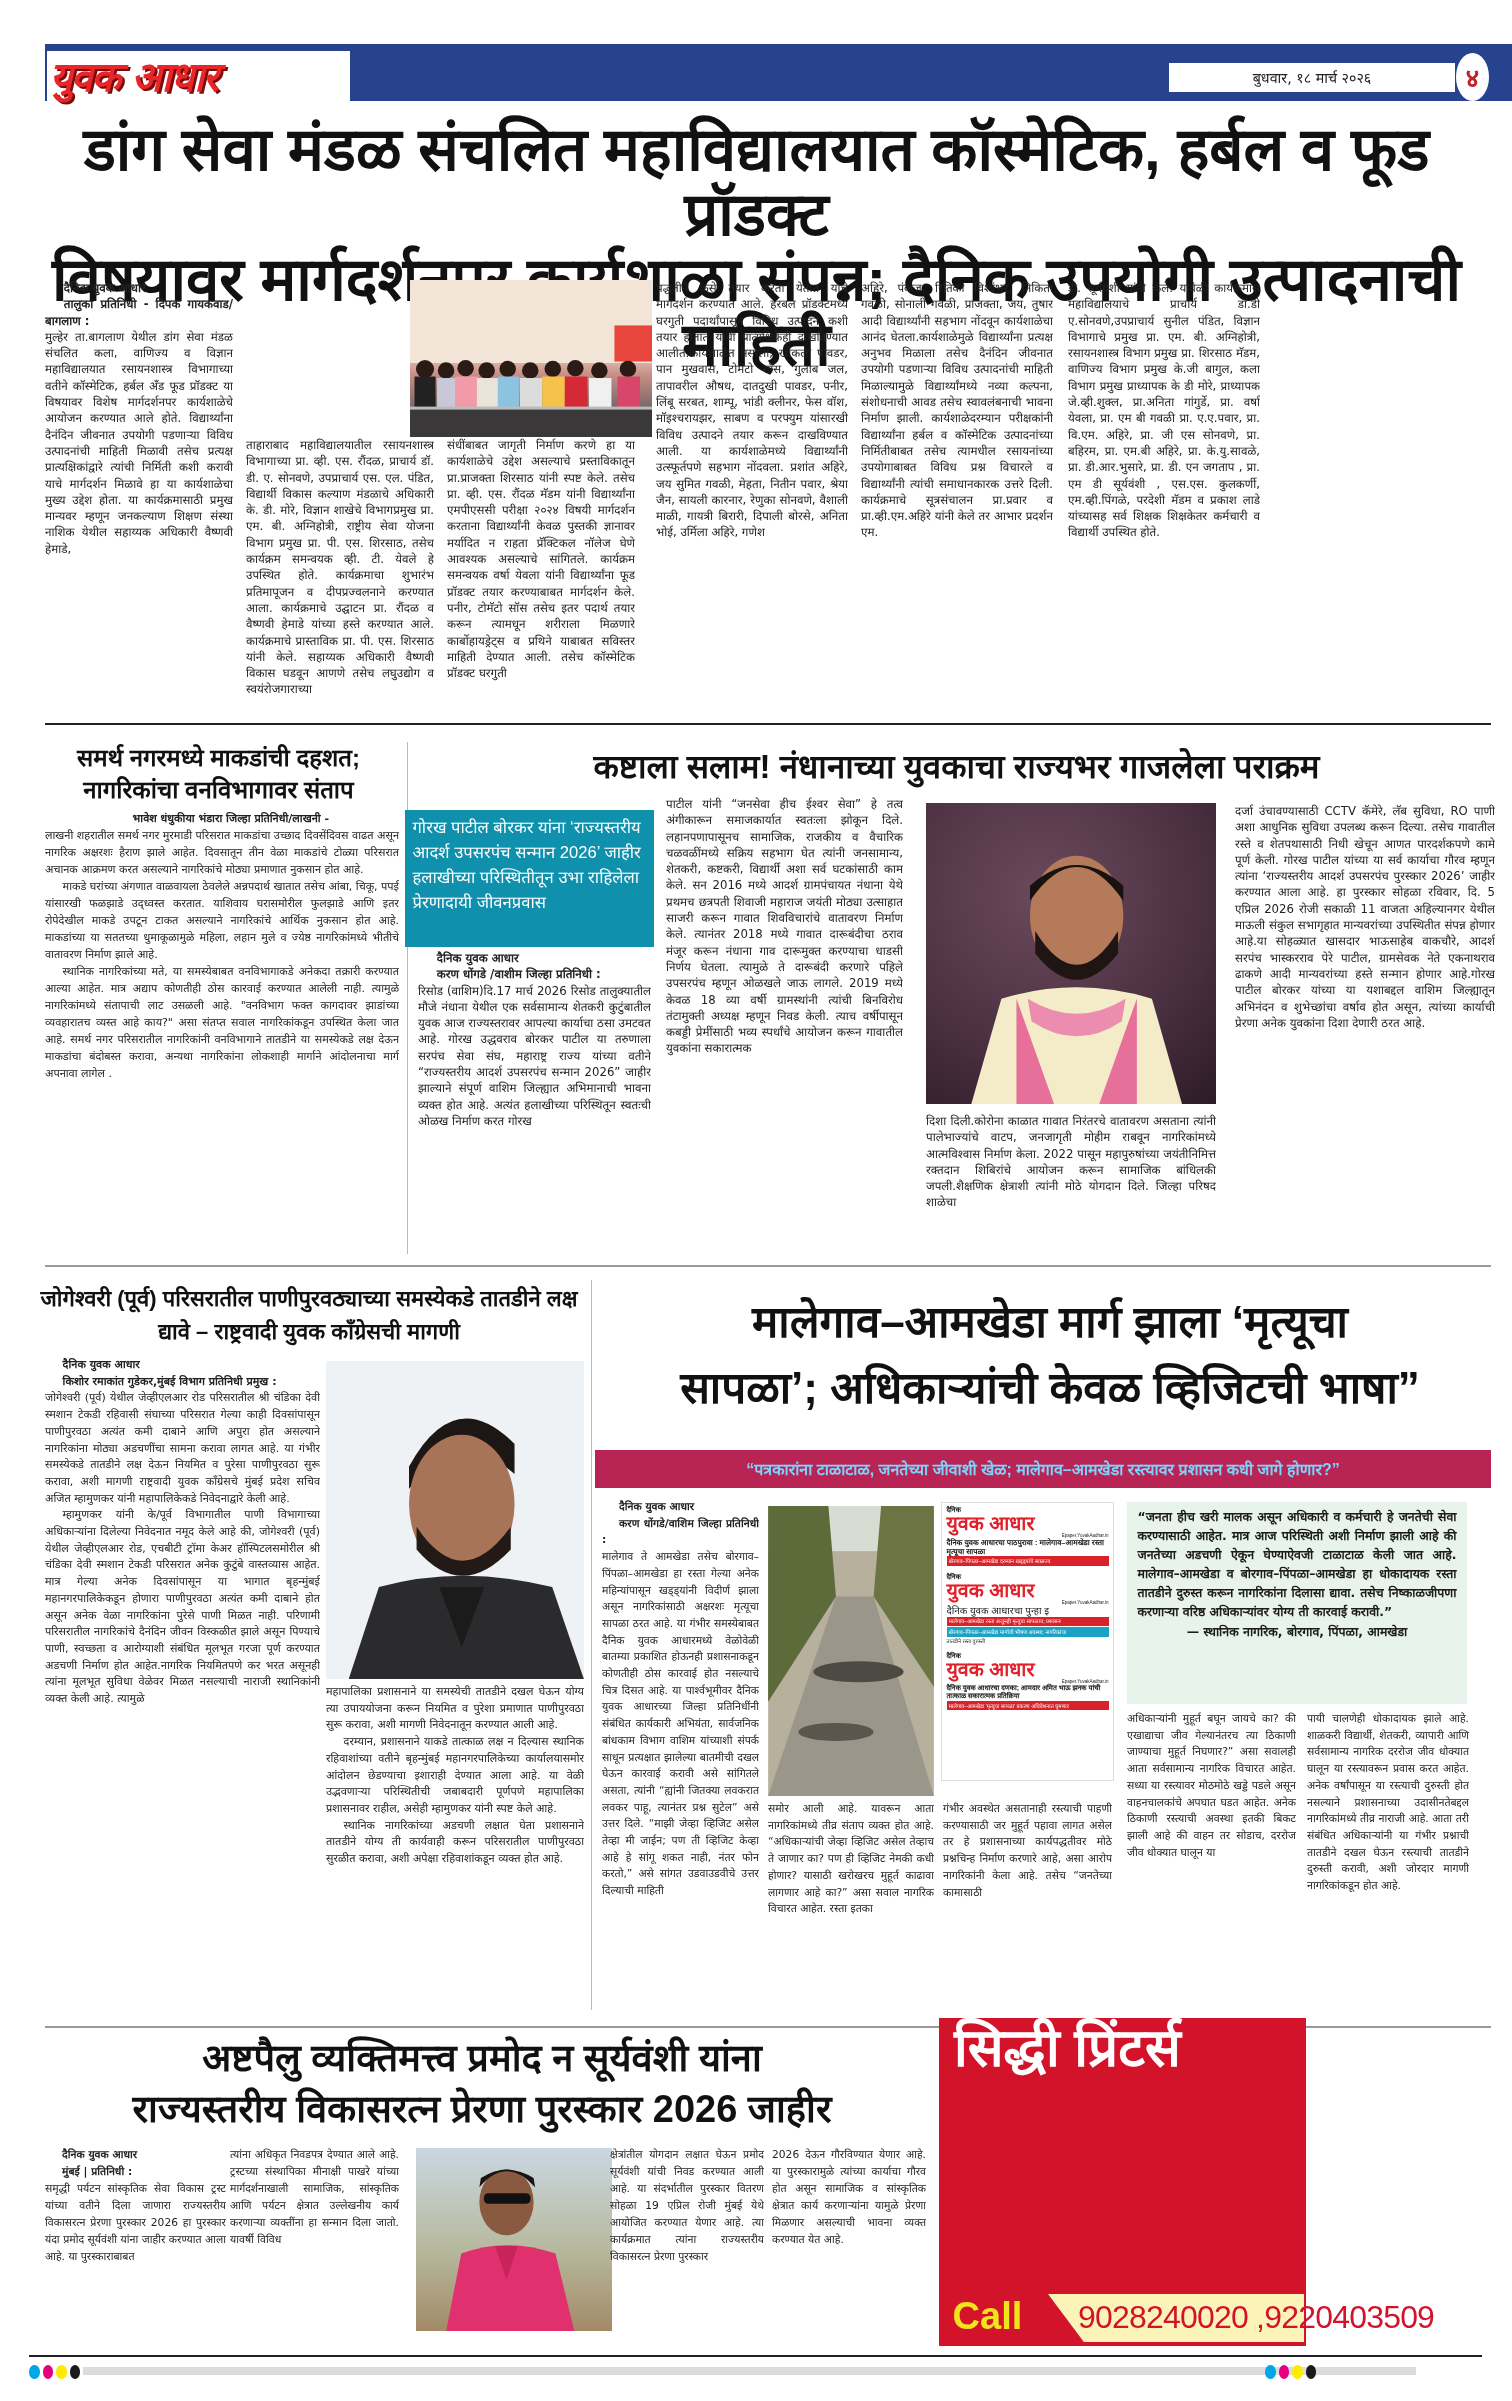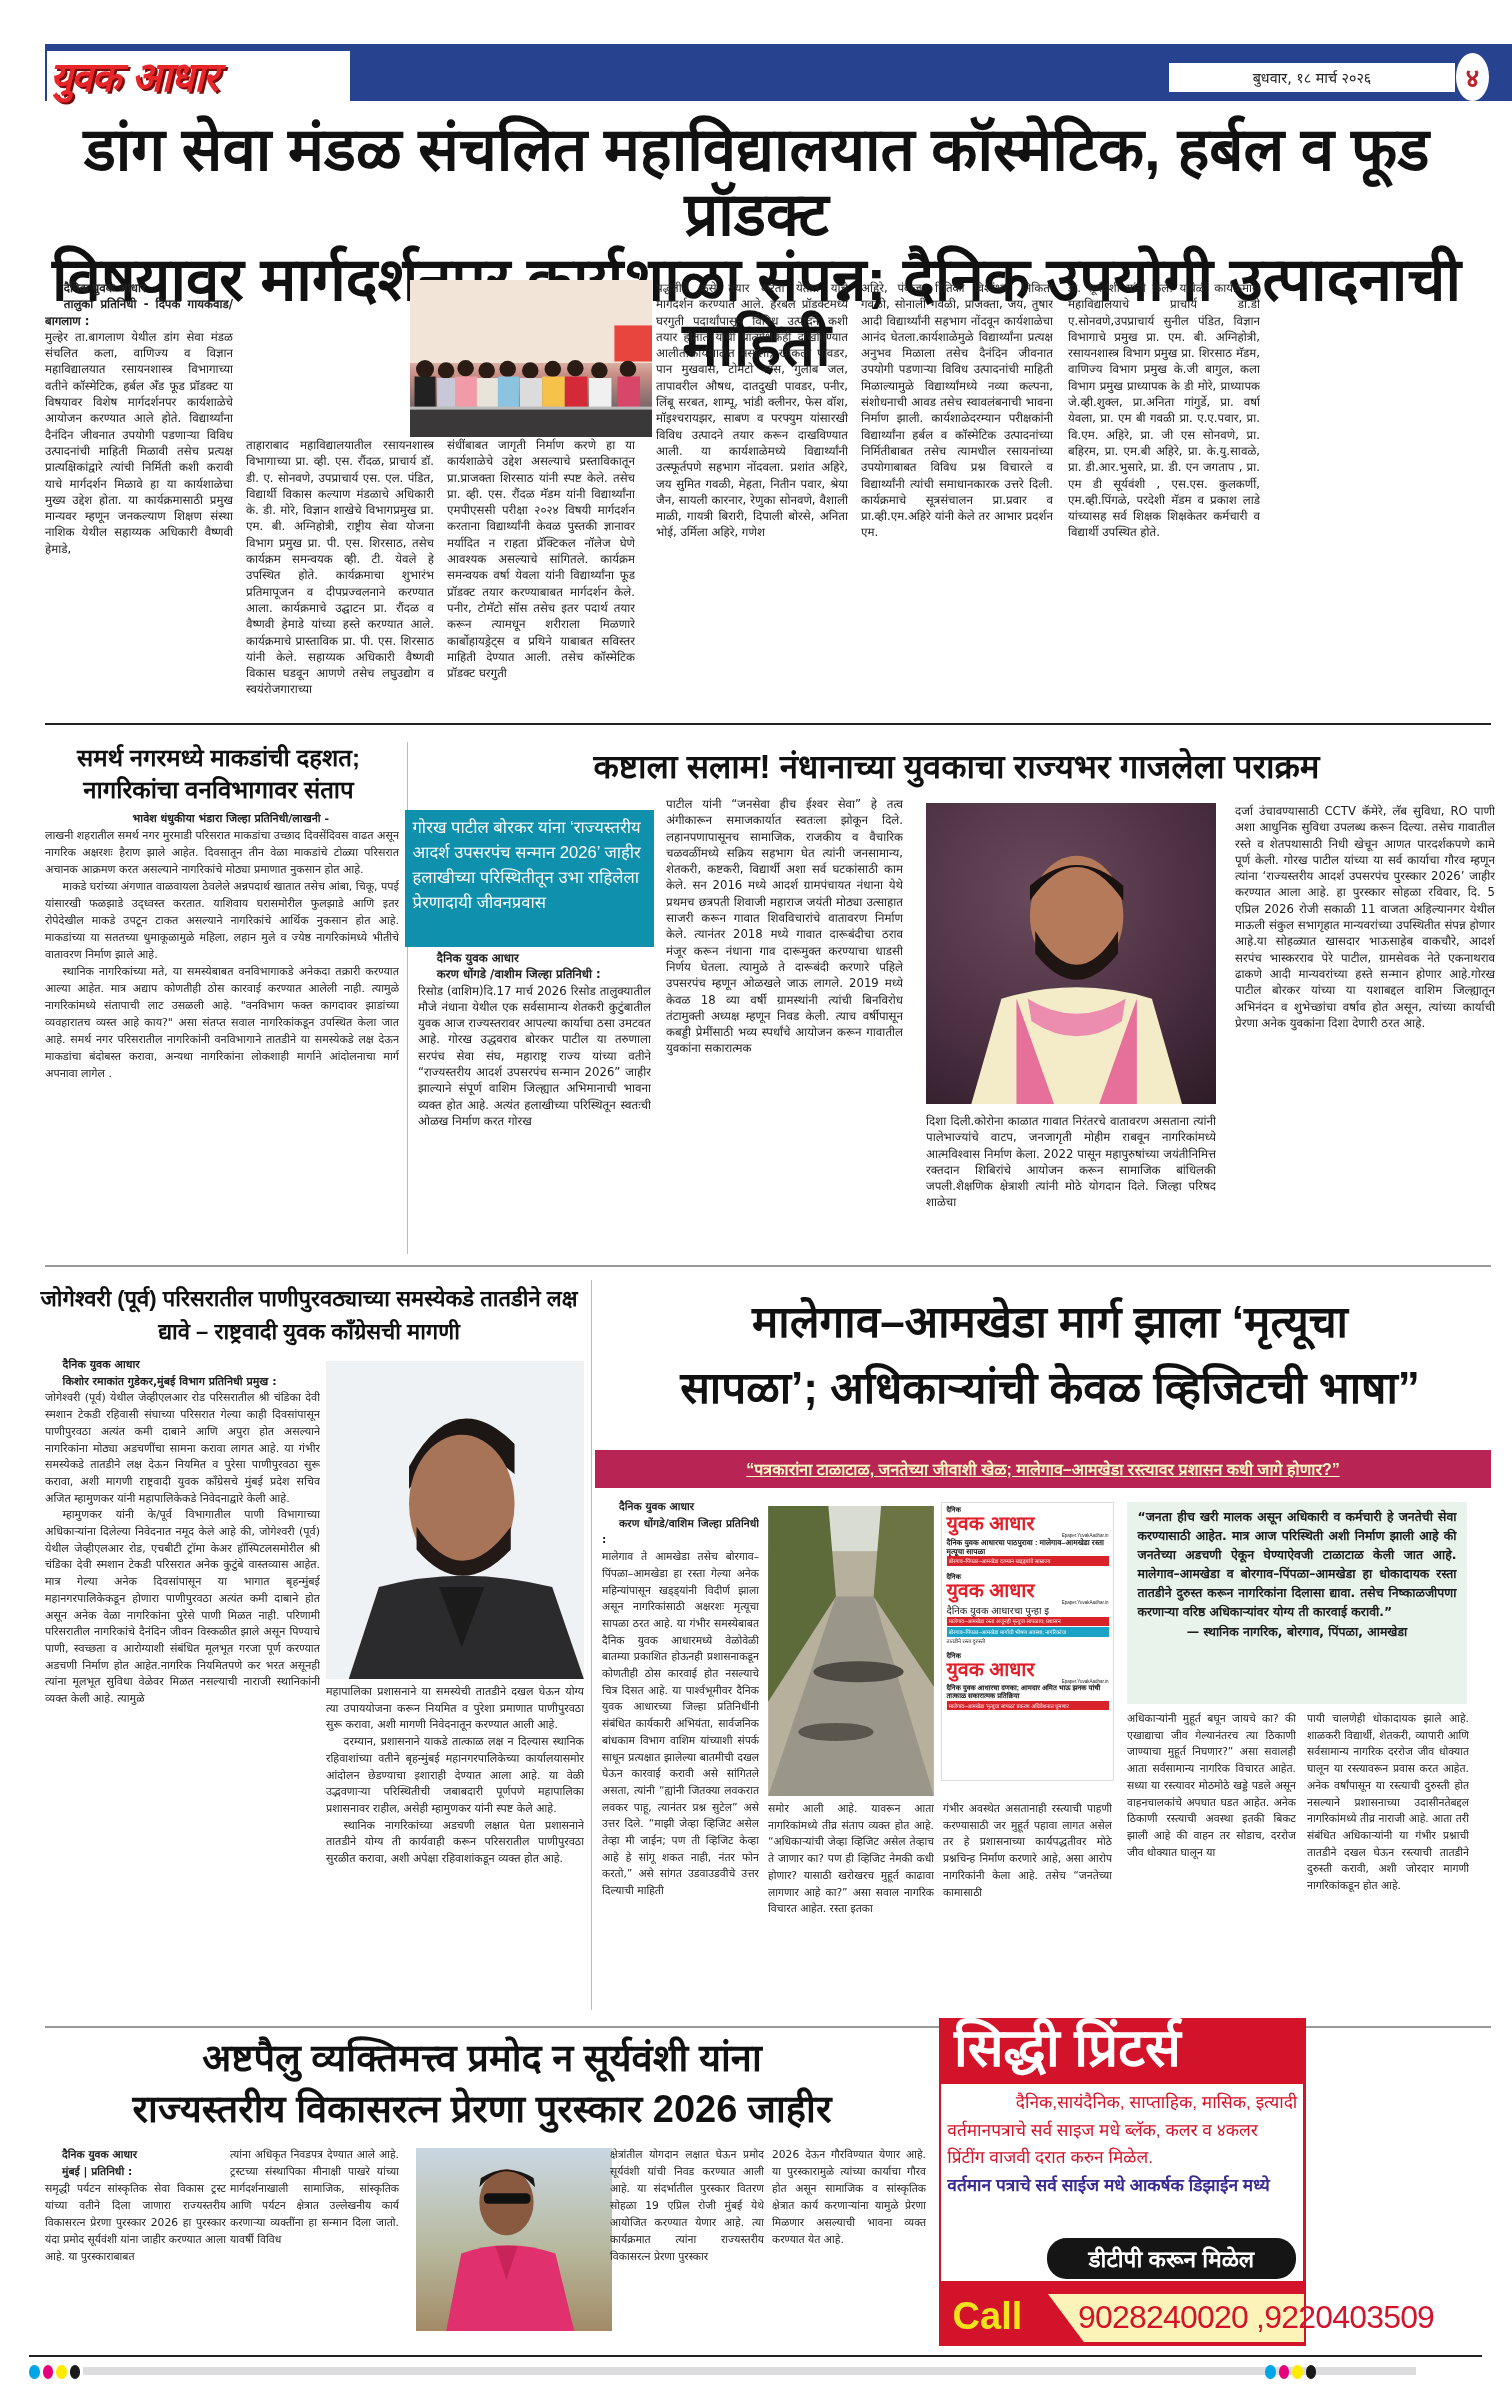--- a/index.html
+++ b/index.html
@@ -20,21 +20,21 @@
   .col p { text-indent: 1.6em; }
   .col .nind { text-indent: 0; }
   .byline { font-weight: bold; }
 
   
   .photo { overflow: hidden; }
   .rule-h { background: #222; height: 3px; }
   .vrule { background: #bbb; width: 0.8px; }
 
   .teal-box { background: #0f90ad; color: #fff; font-size: 19px; line-height: 25.6px; padding: 4.5px 7.5px; font-family: "Liberation Sans", sans-serif; }
-  .magenta-bar { background: #b82454; color: #fef9c3; font-family: "Liberation Sans", sans-serif; font-weight: bold; font-size: 18px; display:flex; align-items:center; justify-content:center;text-decoration:underline; }
+  .magenta-bar { background: #b82454; color: #7dd3fc; font-family: "Liberation Sans", sans-serif; font-weight: bold; font-size: 18px; display:flex; align-items:center; justify-content:center; }
   .quote-box { background: #e8f3ec; font-weight: bold; font-size: 12.4px; line-height: 19px; padding: 4.5px 10.5px; text-align: justify; color:#1c1c1c; }
   .quote-box .attrib { text-align: center; margin-top: 1.5px; }
 
   .ad { background: #d3132a; }
 
   .cmyk { display:flex; gap:3px; align-items:center; }
   .dot { width: 10.5px; height: 13.6px; border-radius: 50%; }
   .graybar { background: #dcdcdf; height: 8.3px; }
 </style>
 </head>
@@ -263,27 +263,20 @@
 <div class="abs col" style="left:610px; top:2146px; width:154px; height:184px; font-size:10.7px; line-height:17px;">
   <p class="nind">क्षेत्रांतील योगदान लक्षात घेऊन प्रमोद सूर्यवंशी यांची निवड करण्यात आली आहे. या संदर्भातील पुरस्कार वितरण सोहळा 19 एप्रिल रोजी मुंबई येथे आयोजित करण्यात येणार आहे. त्या कार्यक्रमात त्यांना राज्यस्तरीय विकासरत्न प्रेरणा पुरस्कार</p>
 </div>
 <div class="abs col" style="left:772px; top:2146px; width:154px; height:184px; font-size:10.7px; line-height:17px;">
   <p class="nind">2026 देऊन गौरविण्यात येणार आहे. या पुरस्कारामुळे त्यांच्या कार्याचा गौरव होत असून सामाजिक व सांस्कृतिक क्षेत्रात कार्य करणाऱ्यांना यामुळे प्रेरणा मिळणार असल्याची भावना व्यक्त करण्यात येत आहे.</p>
 </div>
 
 <div class="abs ad" style="left:939px; top:2018px; width:367px; height:328px; width:367px;"></div>
 <div class="abs ad" style="left:939px; top:2018px; width:367px; height:327px;">
   <div style="position:absolute; left:15px; top:0; font-family:'Liberation Sans',sans-serif; font-weight:bold; font-size:53px; color:#fff; line-height:60px;">सिद्धी प्रिंटर्स</div>
-  <div style="position:absolute; left:2.3px; top:66px; width:362px; height:197px; background:#fff;">
-    <div style="text-align:right; padding:6px 6px 0 0; color:#d3132a; font-size:17.3px; font-family:'Liberation Sans',sans-serif;">दैनिक,सायंदैनिक, साप्ताहिक, मासिक, इत्यादी</div>
-    <div style="padding:4.5px 6px 0 6px; color:#d3132a; font-size:17.3px; font-family:'Liberation Sans',sans-serif; white-space:nowrap;">वर्तमानपत्राचे सर्व साइज मधे ब्लॅक, कलर व ४कलर</div>
-    <div style="padding:4.5px 6px 0 6px; color:#d3132a; font-size:17.3px; font-family:'Liberation Sans',sans-serif;">प्रिंटींग वाजवी दरात करुन मिळेल.</div>
-    <div style="padding:4.5px 6px 0 6px; color:#3b2a93; font-size:17.3px; font-weight:bold; font-family:'Liberation Sans',sans-serif; white-space:nowrap;">वर्तमान पत्राचे सर्व साईज मधे आकर्षक डिझाईन मध्ये</div>
-    <div style="position:absolute; right:7.5px; top:154px; width:249px; height:41px; background:#151515; color:#fff; border-radius:19.6px; display:flex; align-items:center; justify-content:center; font-size:22.6px; font-weight:bold; font-family:'Liberation Sans',sans-serif;">डीटीपी करून मिळेल</div>
-  </div>
   <div style="position:absolute; left:109px; top:276px; width:256px; height:48px; background:#fbf3b8; clip-path:polygon(0 0,100% 0,100% 100%,14% 100%);"></div>
   <div style="position:absolute; left:13.6px; top:273px; font-family:'Liberation Sans',sans-serif; font-weight:bold; font-size:38px; color:#f2e41c; line-height:50px;">Call</div>
   <div style="position:absolute; left:139px; top:277px; font-family:'Liberation Sans',sans-serif; font-size:32px; color:#d3132a; line-height:45px; white-space:nowrap; letter-spacing:-0.8px;">9028240020 ,9220403509</div>
 </div>
 
 <div class="abs rule-h" style="left:29px; top:2355px; width:1453px; height:2.3px;"></div>
 <div class="abs cmyk" style="left:29px; top:2365px;">
   <span class="dot" style="background:#00a6e6"></span>
   <span class="dot" style="background:#e6007e"></span>
   <span class="dot" style="background:#ffeb00"></span>

